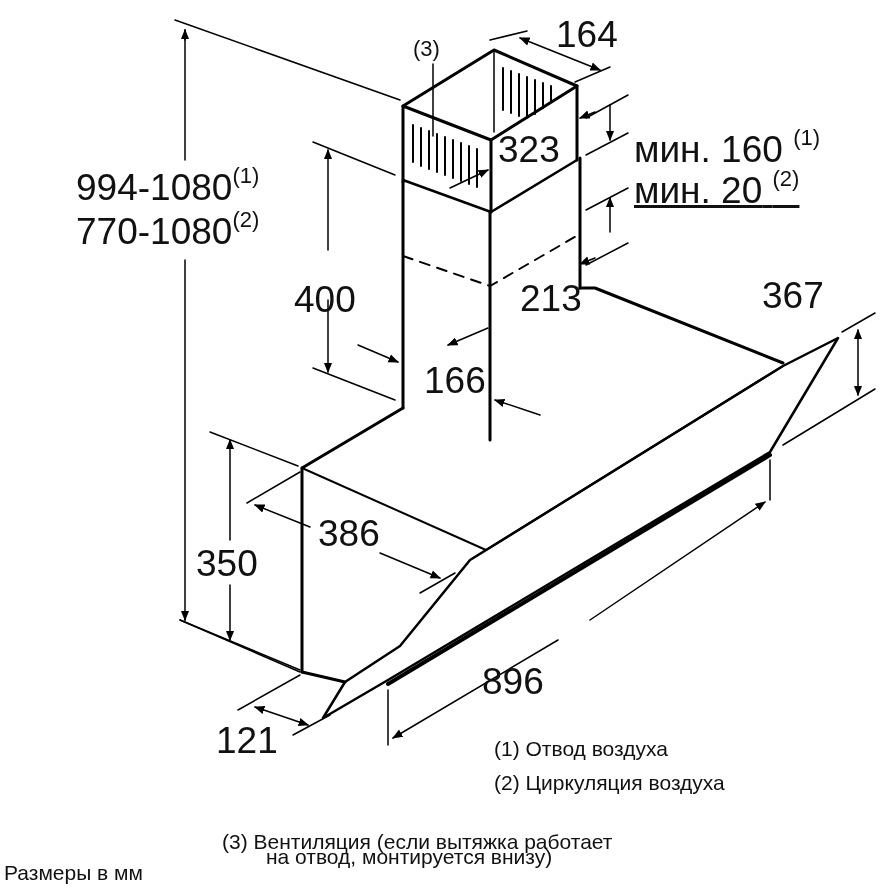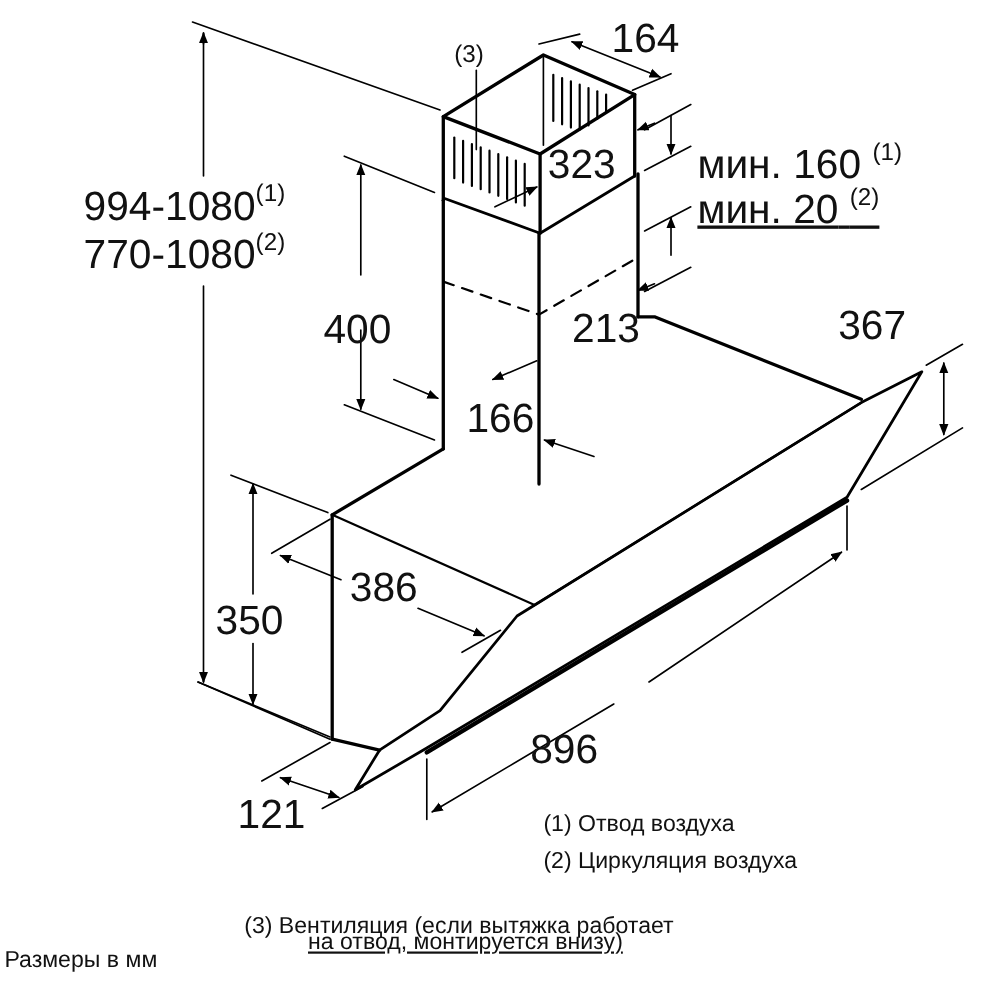--- a/index.html
+++ b/index.html
@@ -168,14 +168,14 @@
   <span>Отвод воздуха</span>
 </div>
 <div class="lbl note" style="left:494px;top:772px;">
   <span>(2)</span>
   <span>Циркуляция воздуха</span>
 </div>
 <div class="lbl note" style="left:222px;top:812px;margin-top:19px;">
   <span>(3)</span>
   <span>Вентиляция (если вытяжка работает</span>
 </div>
-<div class="lbl note" style="left:280px;top:846px;text-decoration:underline;">на отвод, монтируется внизу)</div>
+<div class="lbl note" style="left:266px;top:846px;">на отвод, монтируется внизу)</div>
 <div class="lbl note" style="left:4px;top:862px;">Размеры в мм</div>
 
 </body></html>

